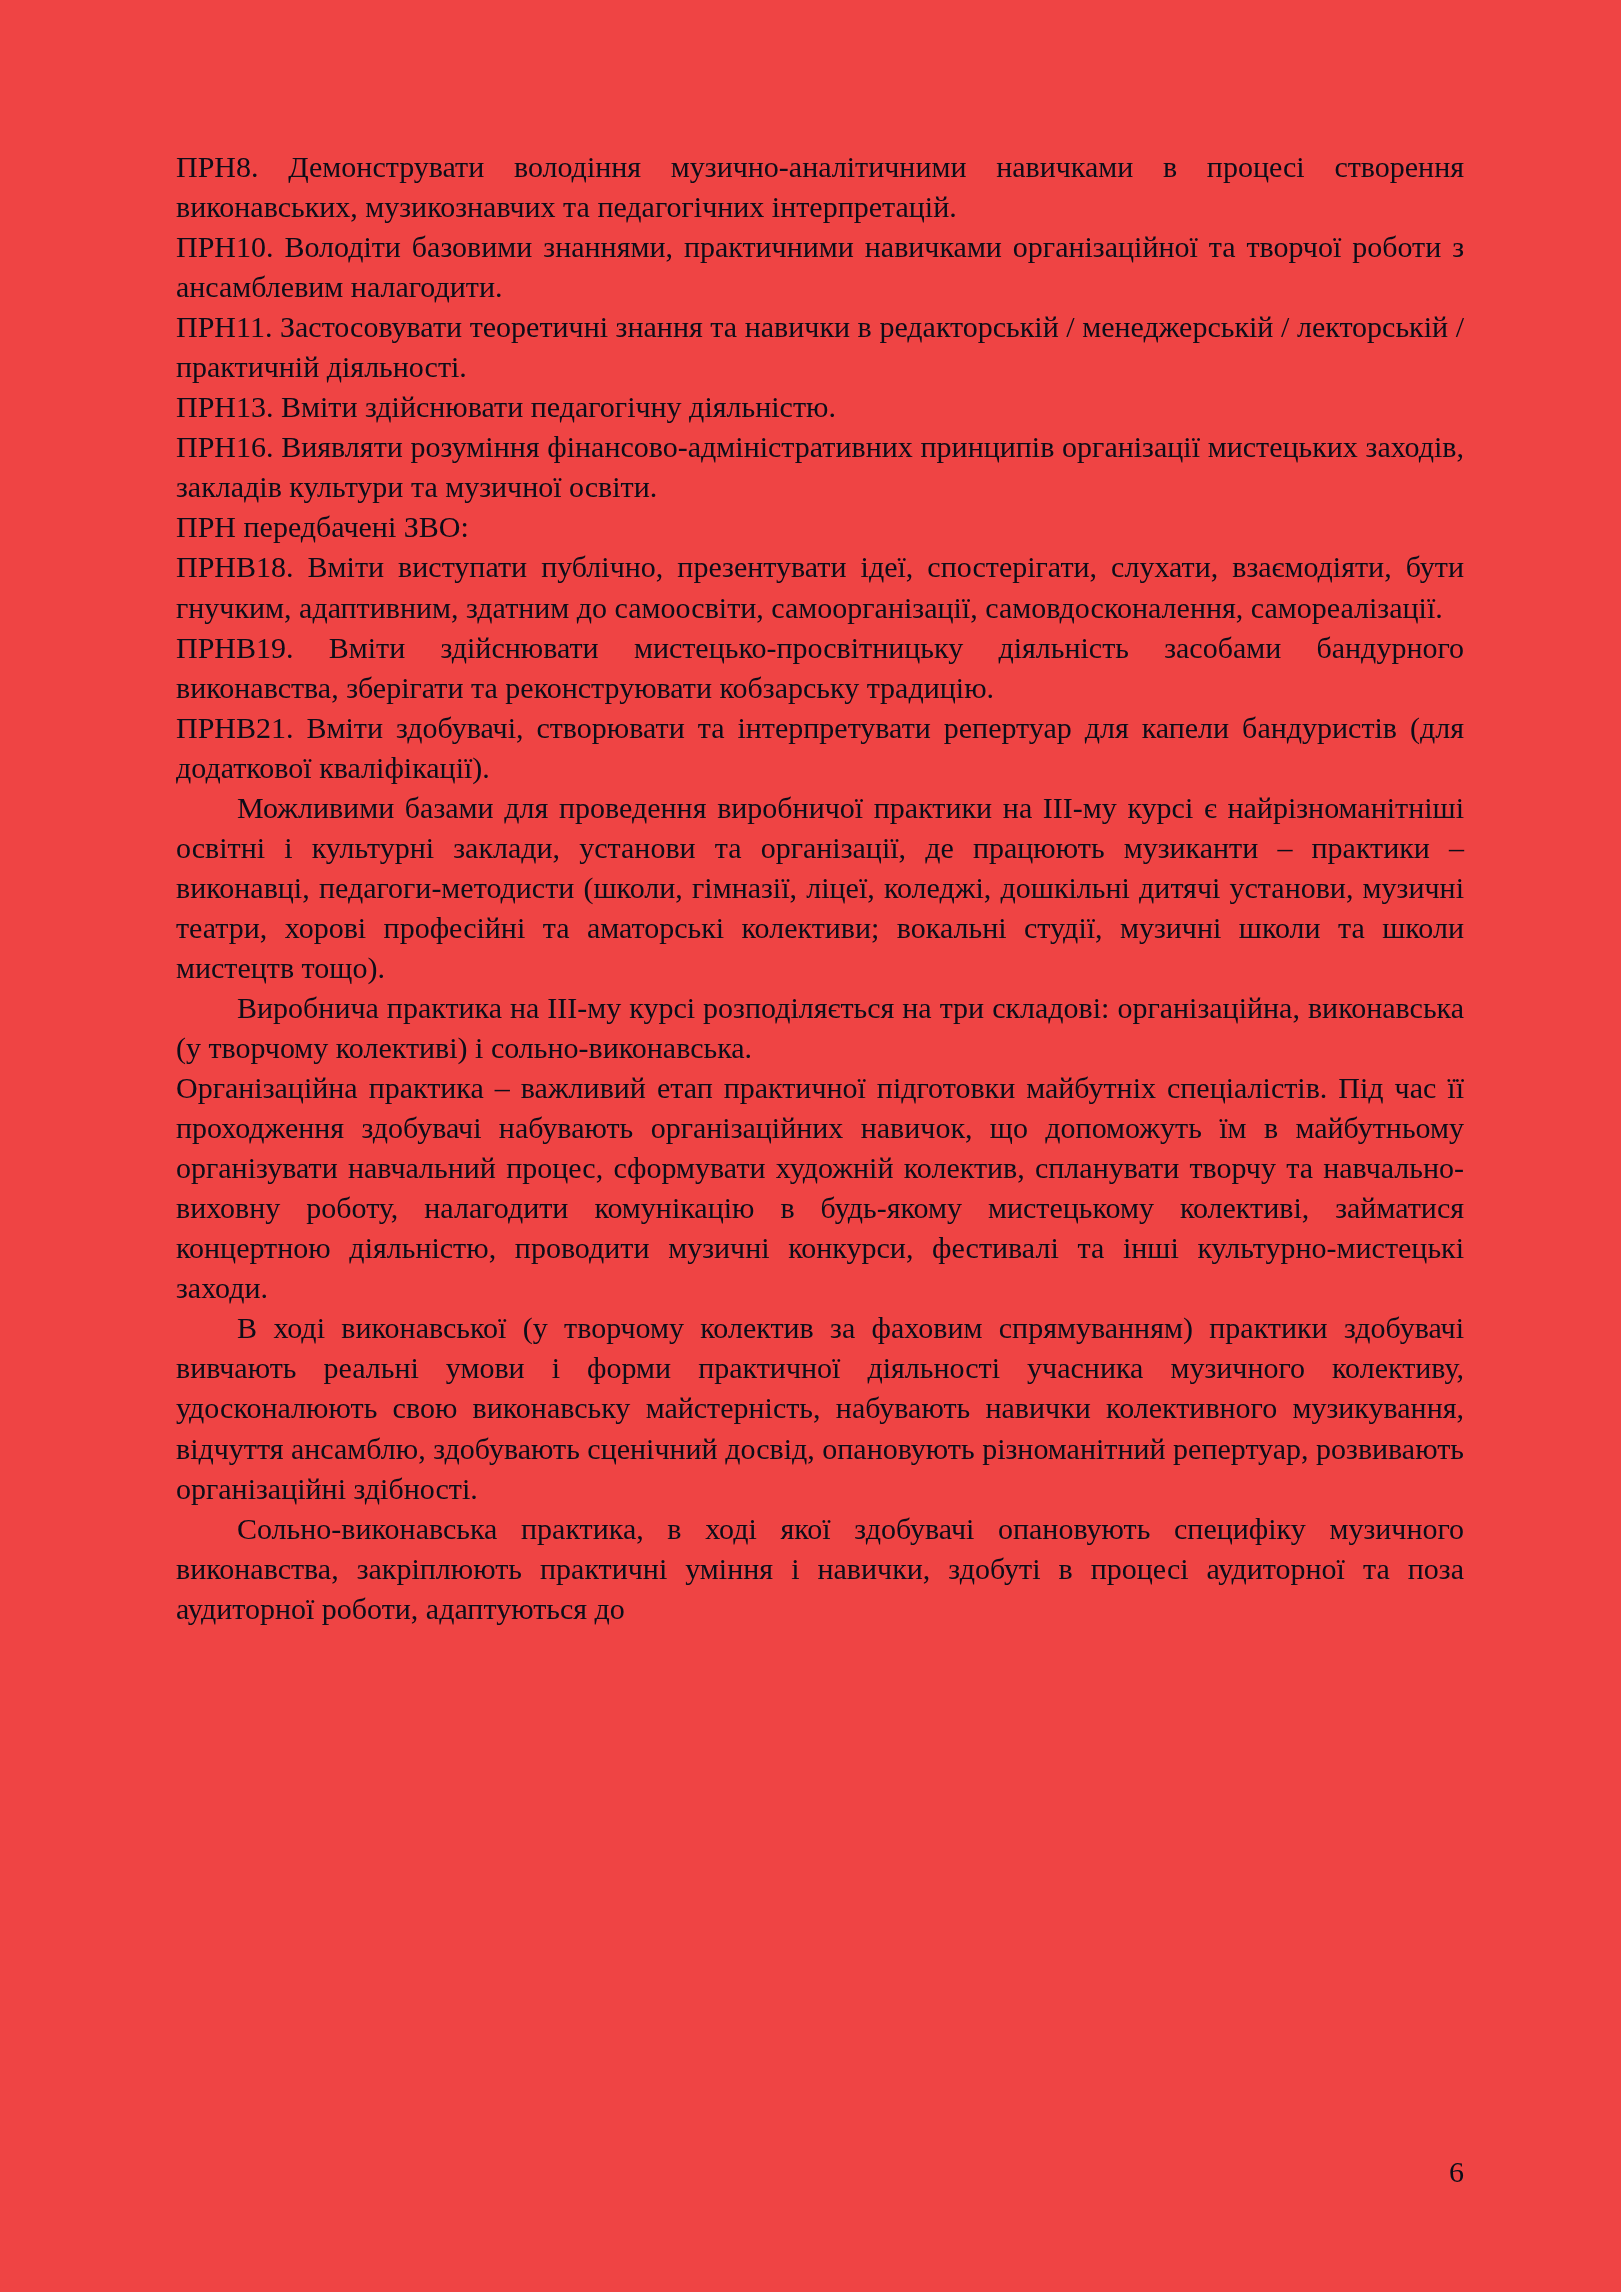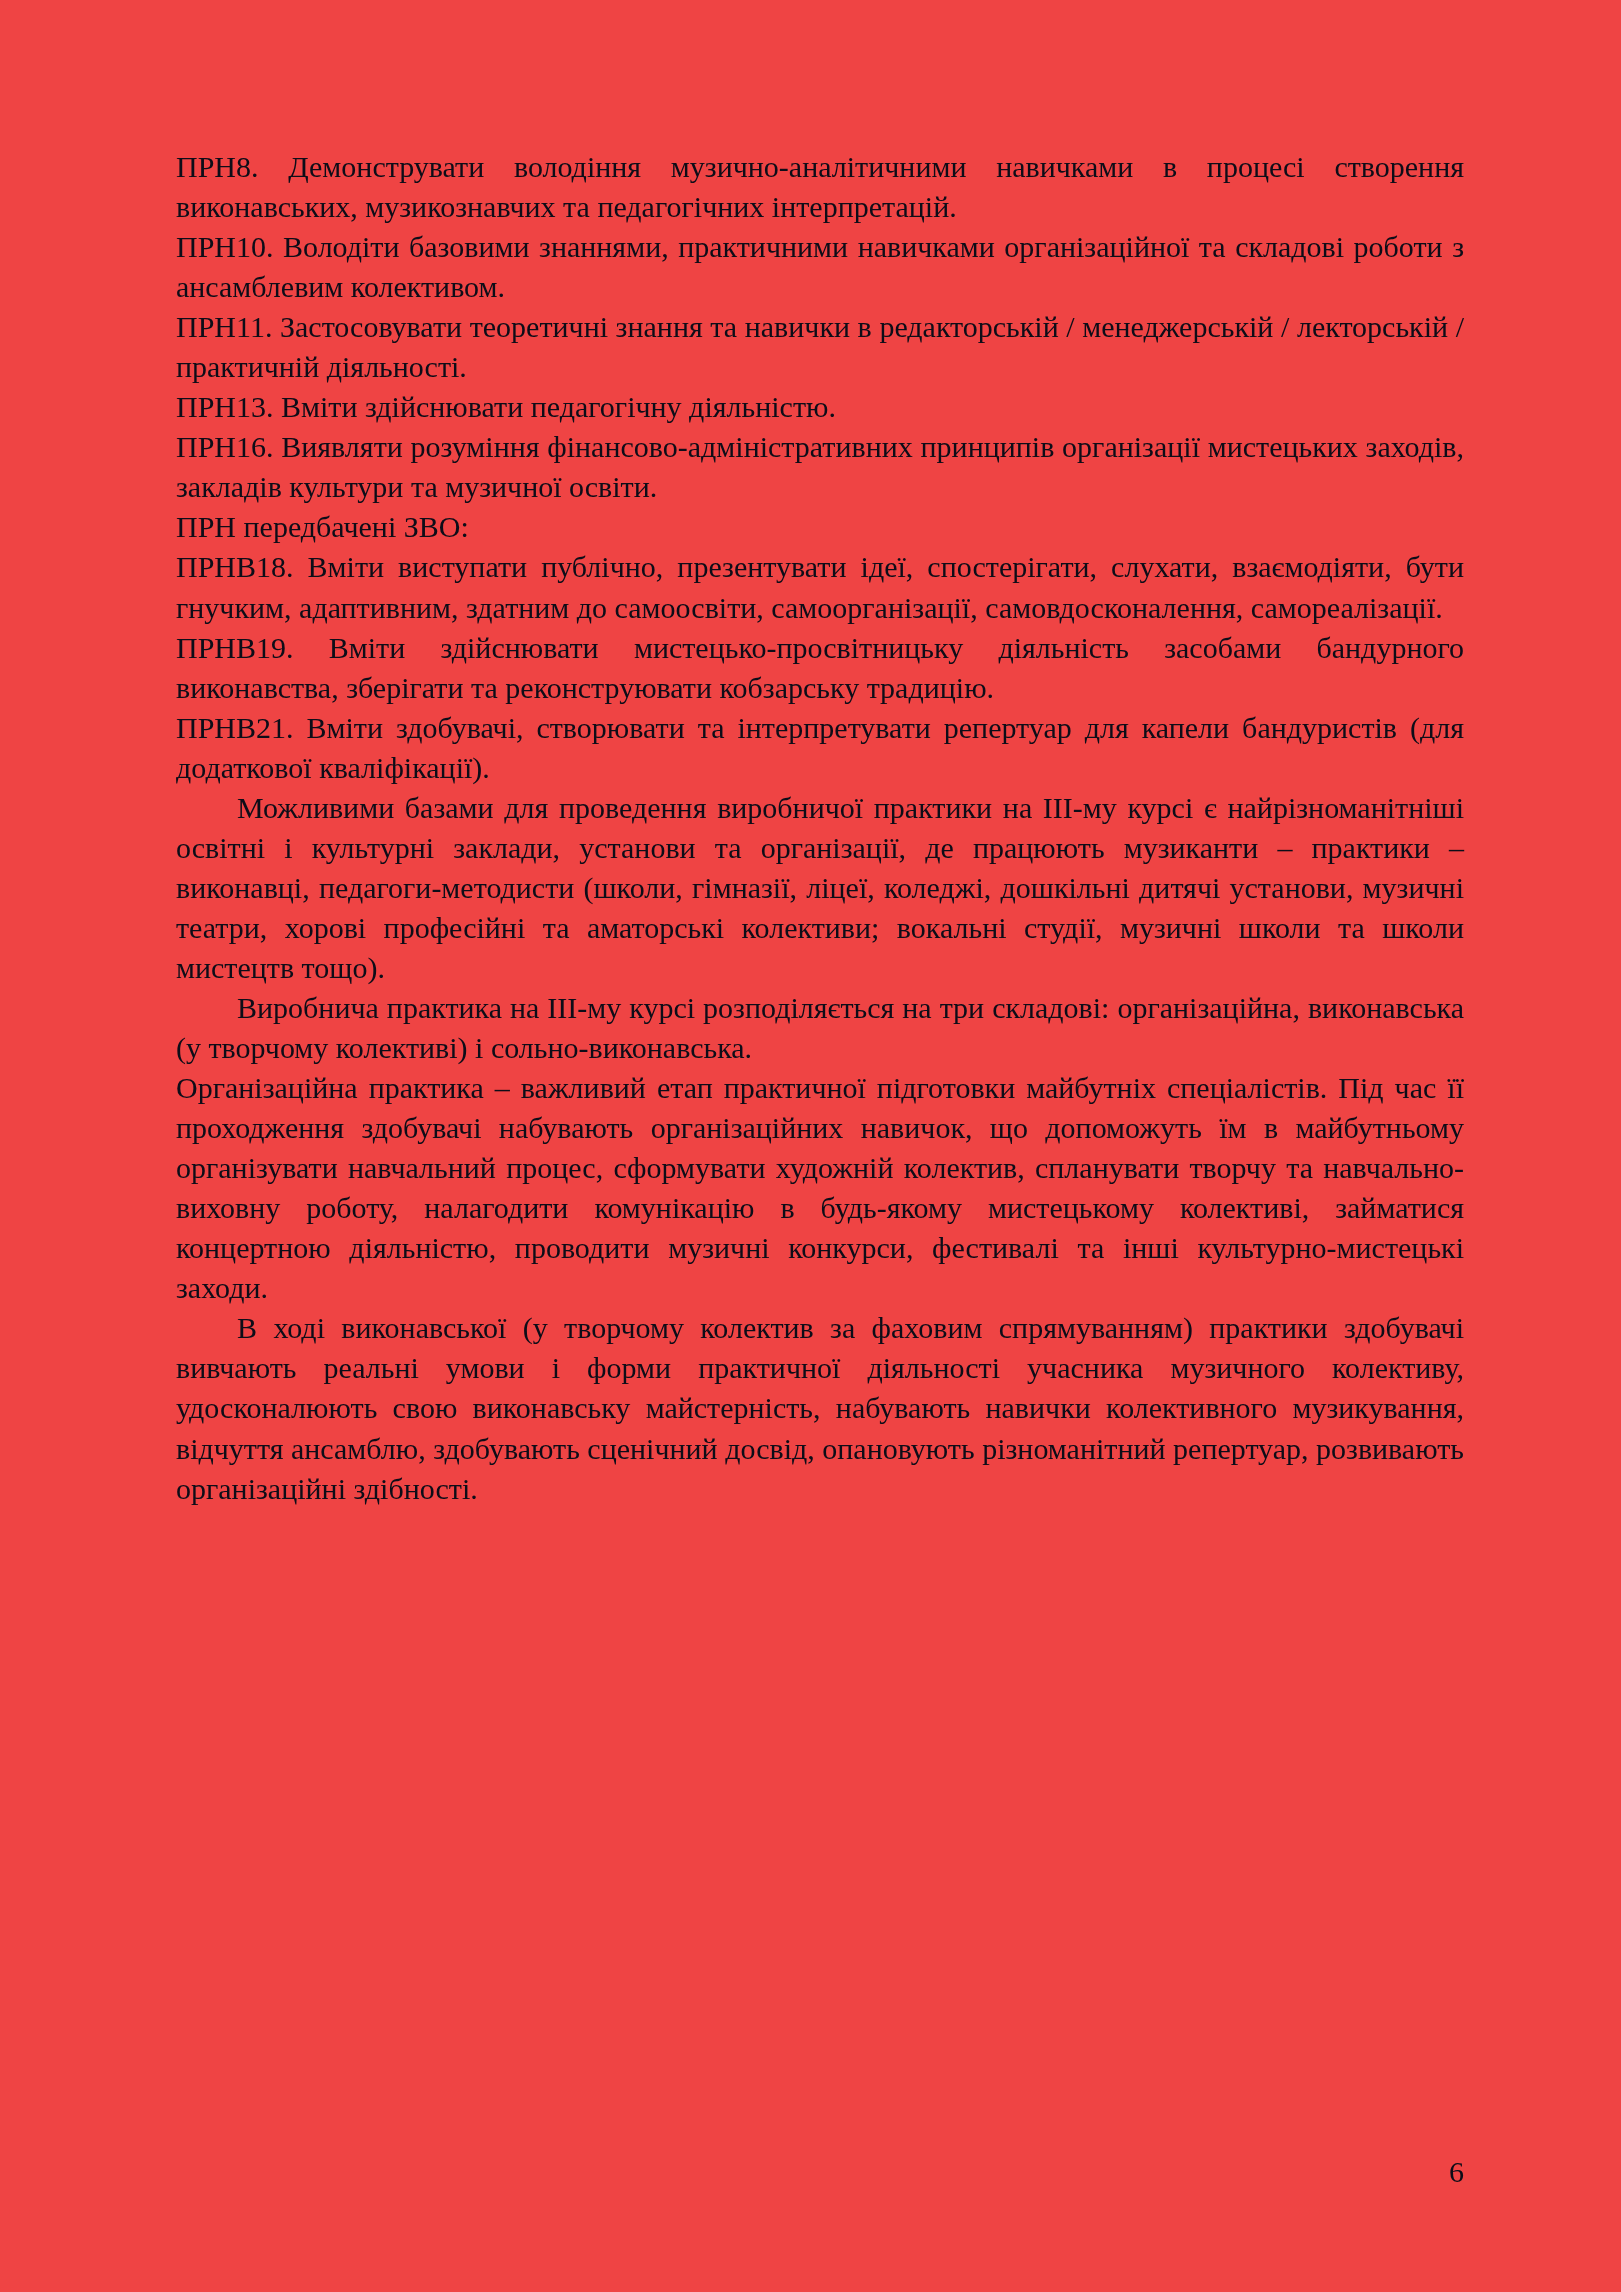--- a/index.html
+++ b/index.html
@@ -40,34 +40,35 @@
     color: #0d0d18;
   }
 </style>
 </head>
 <body>
 
 <div class="page">
   <div class="body-text">
 
     <p>ПРН8. Демонструвати володіння музично-аналітичними навичками в процесі створення виконавських, музикознавчих та педагогічних інтерпретацій.</p>
-    <p>ПРН10. Володіти базовими знаннями, практичними навичками організаційної та складові роботи з ансамблевим колективом.</p>
+    <p>ПРН10. Володіти базовими знаннями, практичними навичками організаційної та творчої роботи з ансамблевим налагодити.</p>
     <p>ПРН11. Застосовувати теоретичні знання та навички в редакторській / менеджерській / лекторській / практичній діяльності.</p>
     <p>ПРН13. Вміти здійснювати педагогічну діяльністю.</p>
     <p>ПРН16. Виявляти розуміння фінансово-адміністративних принципів організації мистецьких заходів, закладів культури та музичної освіти.</p>
     <p class="ital">ПРН передбачені ЗВО:</p>
     <p>ПРНВ18. Вміти виступати публічно, презентувати ідеї, спостерігати, слухати, взаємодіяти, бути гнучким, адаптивним, здатним до самоосвіти, самоорганізації, самовдосконалення, самореалізації.</p>
     <p>ПРНВ19. Вміти здійснювати мистецько-просвітницьку діяльність засобами бандурного виконавства, зберігати та реконструювати кобзарську традицію.</p>
     <p>ПРНВ21. Вміти здобувачі, створювати та інтерпретувати репертуар для капели бандуристів (для додаткової кваліфікації).</p>
 
     <p class="indent">Можливими базами для проведення виробничої практики на ІІІ-му курсі є найрізноманітніші освітні і культурні заклади, установи та організації, де працюють музиканти – практики – виконавці, педагоги-методисти (школи, гімназії, ліцеї, коледжі, дошкільні дитячі установи, музичні театри, хорові професійні та аматорські колективи; вокальні студії, музичні школи та школи мистецтв тощо).</p>
     <p class="indent">Виробнича практика на ІІІ-му курсі розподіляється на три складові: організаційна, виконавська (у творчому колективі) і сольно-виконавська.</p>
 
     <p><span class="ital">Організаційна практика</span><span> – важливий етап практичної підготовки майбутніх спеціалістів. Під час її проходження здобувачі набувають організаційних навичок, що допоможуть їм в майбутньому організувати навчальний процес, сформувати художній колектив, спланувати творчу та навчально-виховну роботу, налагодити комунікацію в будь-якому мистецькому колективі, займатися концертною діяльністю, проводити музичні конкурси, фестивалі та інші культурно-мистецькі заходи.</span></p>
 
     <p class="indent"><span>В ході </span><span class="ital">виконавської (у творчому колектив за фаховим спрямуванням) практики</span><span> здобувачі вивчають реальні умови і форми практичної діяльності учасника музичного колективу, удосконалюють свою виконавську майстерність, набувають навички колективного музикування, відчуття ансамблю, здобувають сценічний досвід, опановують різноманітний репертуар, розвивають організаційні здібності.</span></p>
 
+    <p class="indent"><span class="ital">Сольно-виконавська практика</span><span>, в ході якої здобувачі опановують специфіку музичного виконавства, закріплюють практичні уміння і навички, здобуті в процесі аудиторної та поза аудиторної роботи, адаптуються до</span></p>
 
   </div>
 
   <div class="page-number">6</div>
 </div>
 
 
 </body></html>

